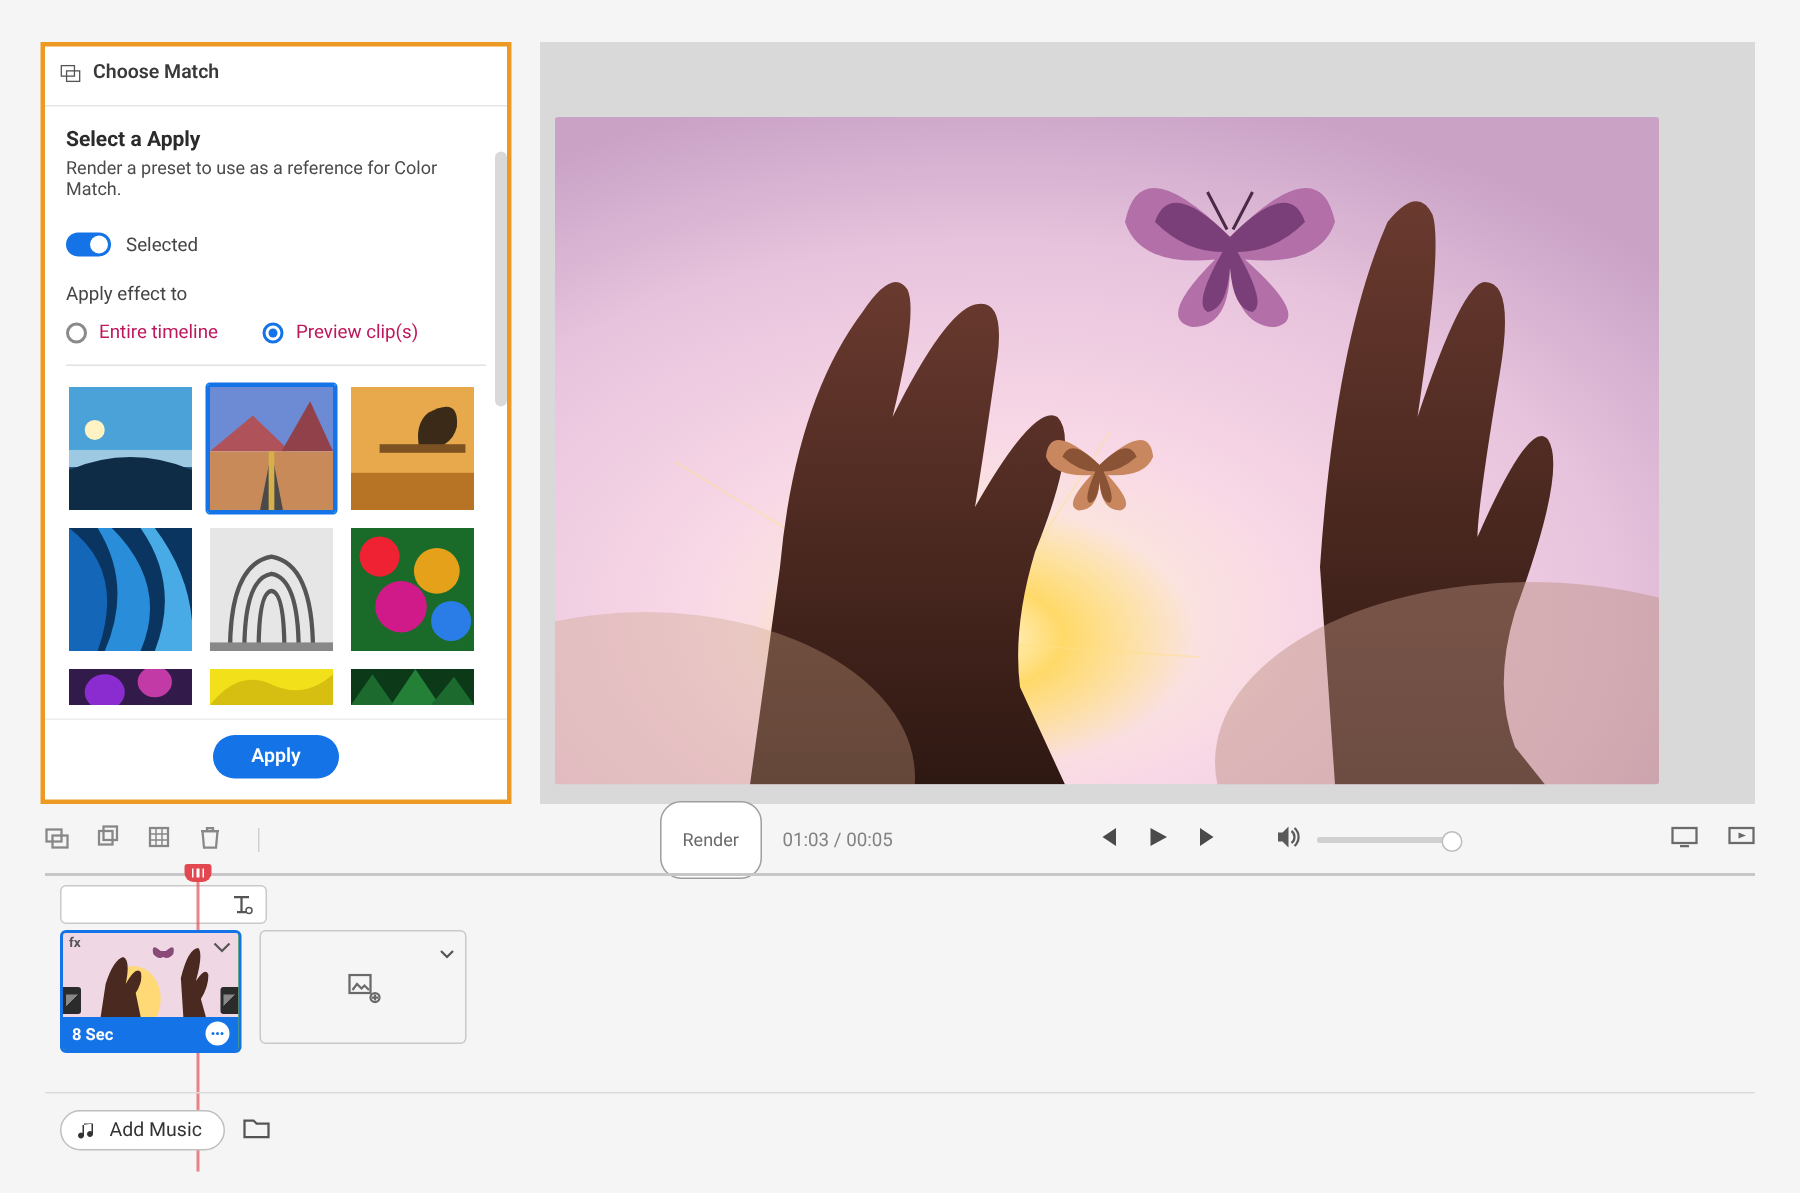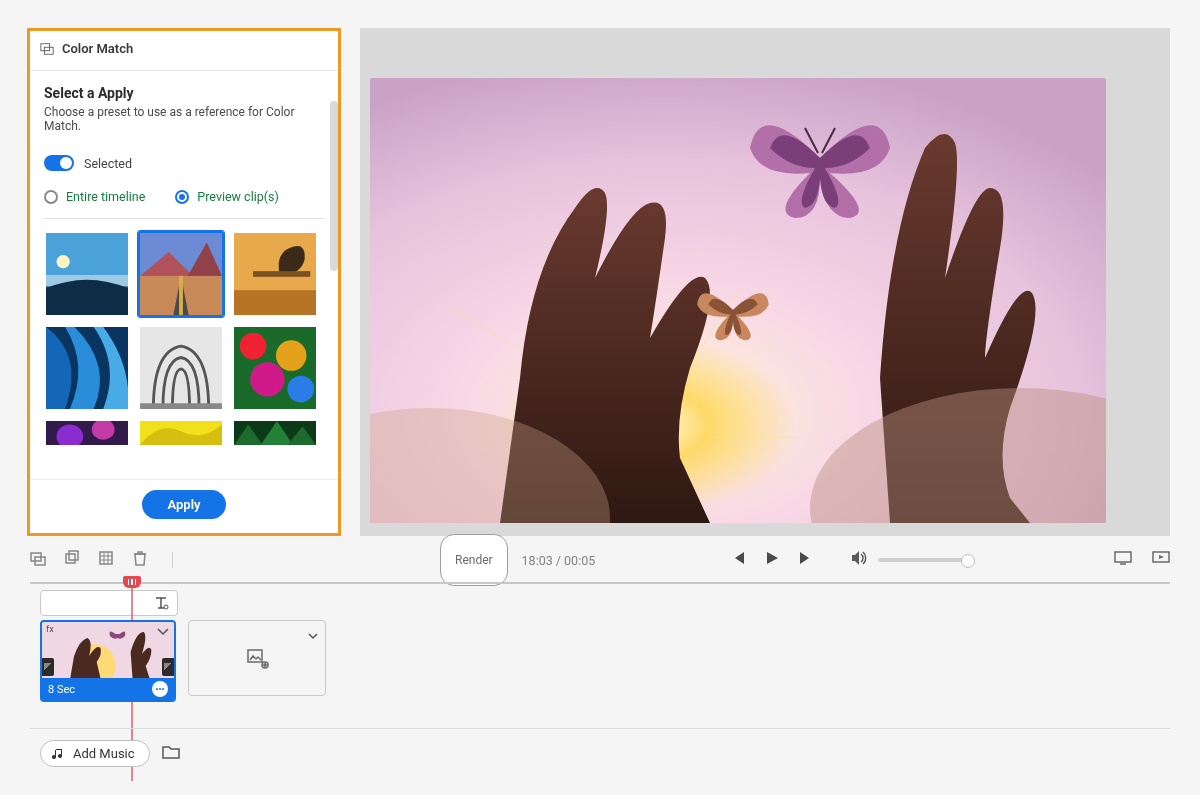--- a/index.html
+++ b/index.html
@@ -28,21 +28,21 @@
   .panel-body p  { font-size:12px; color:#4a4a4a; margin-bottom:22px; }
   .panel-scrollbar { position:absolute; right:0px; top:30px; width:8px; height:170px; background:#d9d9d9; border-radius:4px; }
 
   .toggle-row { display:flex; align-items:center; gap:10px; margin-bottom:18px; }
   .switch { width:30px; height:16px; background:#1473e6; border-radius:10px; position:relative; }
   .switch::after { content:""; position:absolute; right:2px; top:2px; width:12px; height:12px; background:#fff; border-radius:50%; }
   .toggle-label { font-size:12.5px; color:#444; }
 
   .sublabel { font-size:12.5px; color:#444; margin-bottom:10px; }
   .radio-row { display:flex; align-items:center; gap:30px; margin-bottom:14px; }
-  .radio { display:flex; align-items:center; gap:8px; font-size:12.5px; color:#15803d; }
+  .radio { display:flex; align-items:center; gap:8px; font-size:12.5px; color:#be185d; }
   .radio-dot { width:14px; height:14px; border:2px solid #8a8a8a; border-radius:50%; position:relative; }
   .radio-dot.sel { border-color:#1473e6; }
   .radio-dot.sel::after { content:""; position:absolute; inset:2px; border-radius:50%; background:#1473e6; }
 
   .divider { height:1px; background:#e1e1e1; margin:0 0 12px 0; }
 
   .preset-grid {
     display:grid; grid-template-columns: repeat(3, 86px); gap:8px;
   }
   .preset { width:86px; height:86px; border:2px solid transparent; border-radius:2px; overflow:hidden; cursor:pointer; }
@@ -90,22 +90,22 @@
   .playhead { position:absolute; left:93px; top:-6px; }
   .playhead-head { width:18px; height:12px; background:#e34850; border-radius:2px 2px 6px 6px; display:flex; justify-content:center; gap:2px; align-items:center; }
   .playhead-head span { width:1.5px; height:6px; background:#fff; }
   .playhead-line { position:absolute; left:8px; top:10px; width:2px; height:195px; background:#e34850aa; }
 
   .title-slot { width:138px; height:26px; border:1px solid #c9c9c9; border-radius:4px; background:#fff; margin:4px 0 4px 10px; display:flex; align-items:center; justify-content:flex-end; padding-right:8px; }
   .title-slot svg { width:16px; height:16px; fill:#555; }
 
   .clip-row { display:flex; gap:12px; margin-left:10px; }
   .clip {
-    width:136px; border:2px solid #1473e6; border-radius:4px; overflow:hidden;
-    background:#84cc16; position:relative;
+    width:121px; border:2px solid #1473e6; border-radius:4px; overflow:hidden;
+    background:#84cc16; position:relative;font-weight:bold;
   }
   .clip-img { height:56px; position:relative; }
   .clip-img svg { width:100%; height:100%; display:block; }
   .clip-handle { position:absolute; top:36px; width:12px; height:18px; background:#2b2b2b; }
   .clip-handle.l { left:0; border-radius:0 2px 2px 0; }
   .clip-handle.r { right:0; border-radius:2px 0 0 2px; }
   .clip-handle::after { content:""; position:absolute; inset:5px 2px; background:linear-gradient(135deg,#888 0 50%, transparent 50%); }
   .clip-corner { position:absolute; top:2px; left:4px; font-size:9px; color:#555; }
   .clip-menu { position:absolute; top:4px; right:4px; width:14px; height:10px; }
   .clip-menu svg { width:14px; height:10px; fill:#555; }
@@ -181,32 +181,33 @@
       <ellipse cx="60" cy="440" rx="180" ry="110" fill="#caa083" opacity="0.35"></ellipse>
     </svg>
   </div>
 
   <div class="panel">
     <div class="panel-header">
       <svg viewBox="0 0 16 16">
           <rect x="1" y="2" width="10" height="8" fill="none" stroke="#555"></rect>
           <rect x="5" y="6" width="10" height="8" fill="none" stroke="#555"></rect>
         </svg>
-      <span>Color Match</span>
+      <span>Choose Match</span>
     </div>
     <div class="panel-body">
       <div class="panel-scrollbar"></div>
       <h3>Select a Apply</h3>
-      <p>Choose a preset to use as a reference for Color Match.</p>
+      <p>Render a preset to use as a reference for Color Match.</p>
 
       <div class="toggle-row">
         <div class="switch"></div>
         <span class="toggle-label">Selected</span>
       </div>
 
+      <div class="sublabel">Apply effect to</div>
       <div class="radio-row">
         <label class="radio">
           <span class="radio-dot"></span>
           <span>Entire timeline</span>
         </label>
         <label class="radio">
           <span class="radio-dot sel"></span>
           <span>Preview clip(s)</span>
         </label>
       </div>
@@ -320,21 +321,21 @@
       <span class="ctrl-icon"><svg viewBox="0 0 16 16">
             <path d="M3 4h10l-1 11H4Z" fill="none" stroke="#878787" stroke-width="1.5"></path>
             <path d="M2 4h12M6 4V2h4v2" fill="none" stroke="#878787" stroke-width="1.5"></path>
           </svg></span>
       <span class="ctrl-sep"></span>
     </div>
 
     <div class="ctrl-center">
       <button class="render-btn">Render</button>
       <span class="time">
-        <span>18:03</span> / <span>00:05</span>
+        <span>01:03</span> / <span>00:05</span>
       </span>
     </div>
 
     <div class="play-ctrls">
       <span><svg viewBox="0 0 16 16">
             <path d="M3 2v12M14 2 5 8l9 6Z"></path>
           </svg></span>
       <span><svg viewBox="0 0 16 16">
             <path d="M3 2v12l11-6Z"></path>
           </svg></span>

